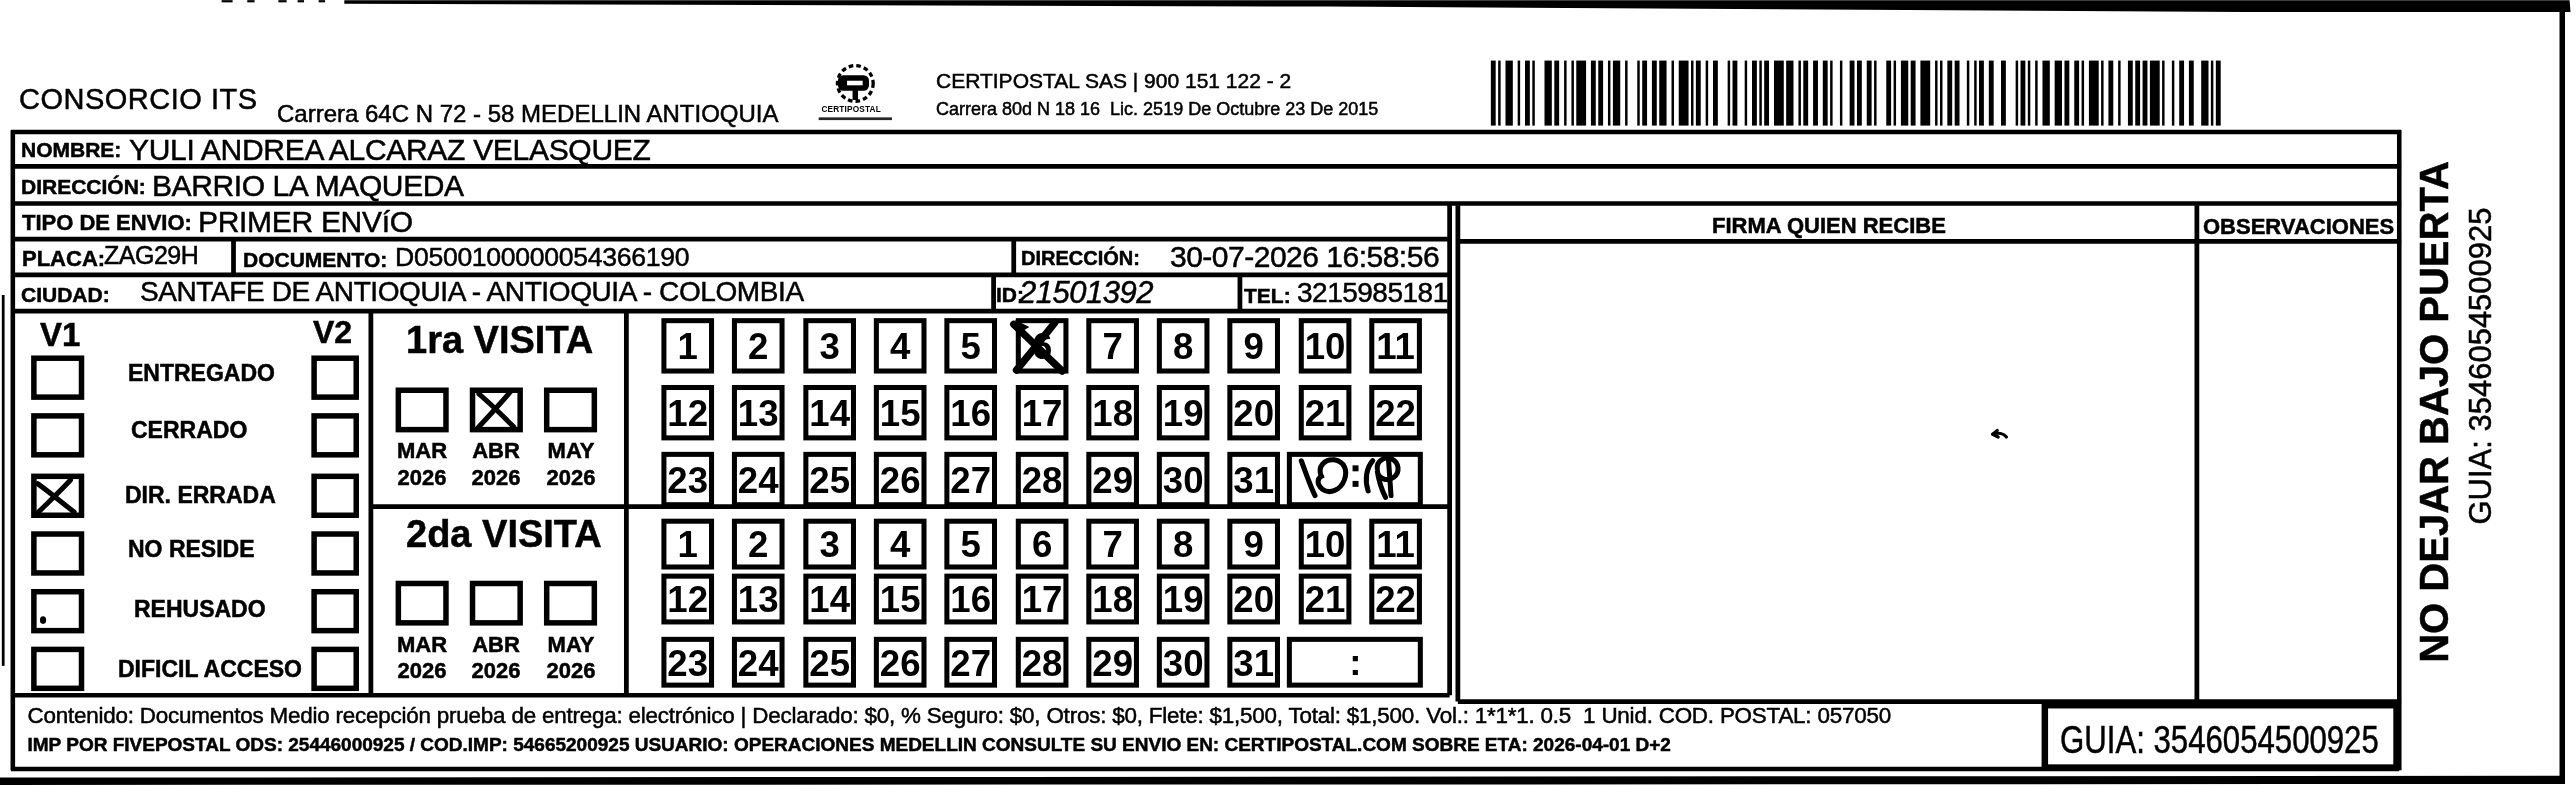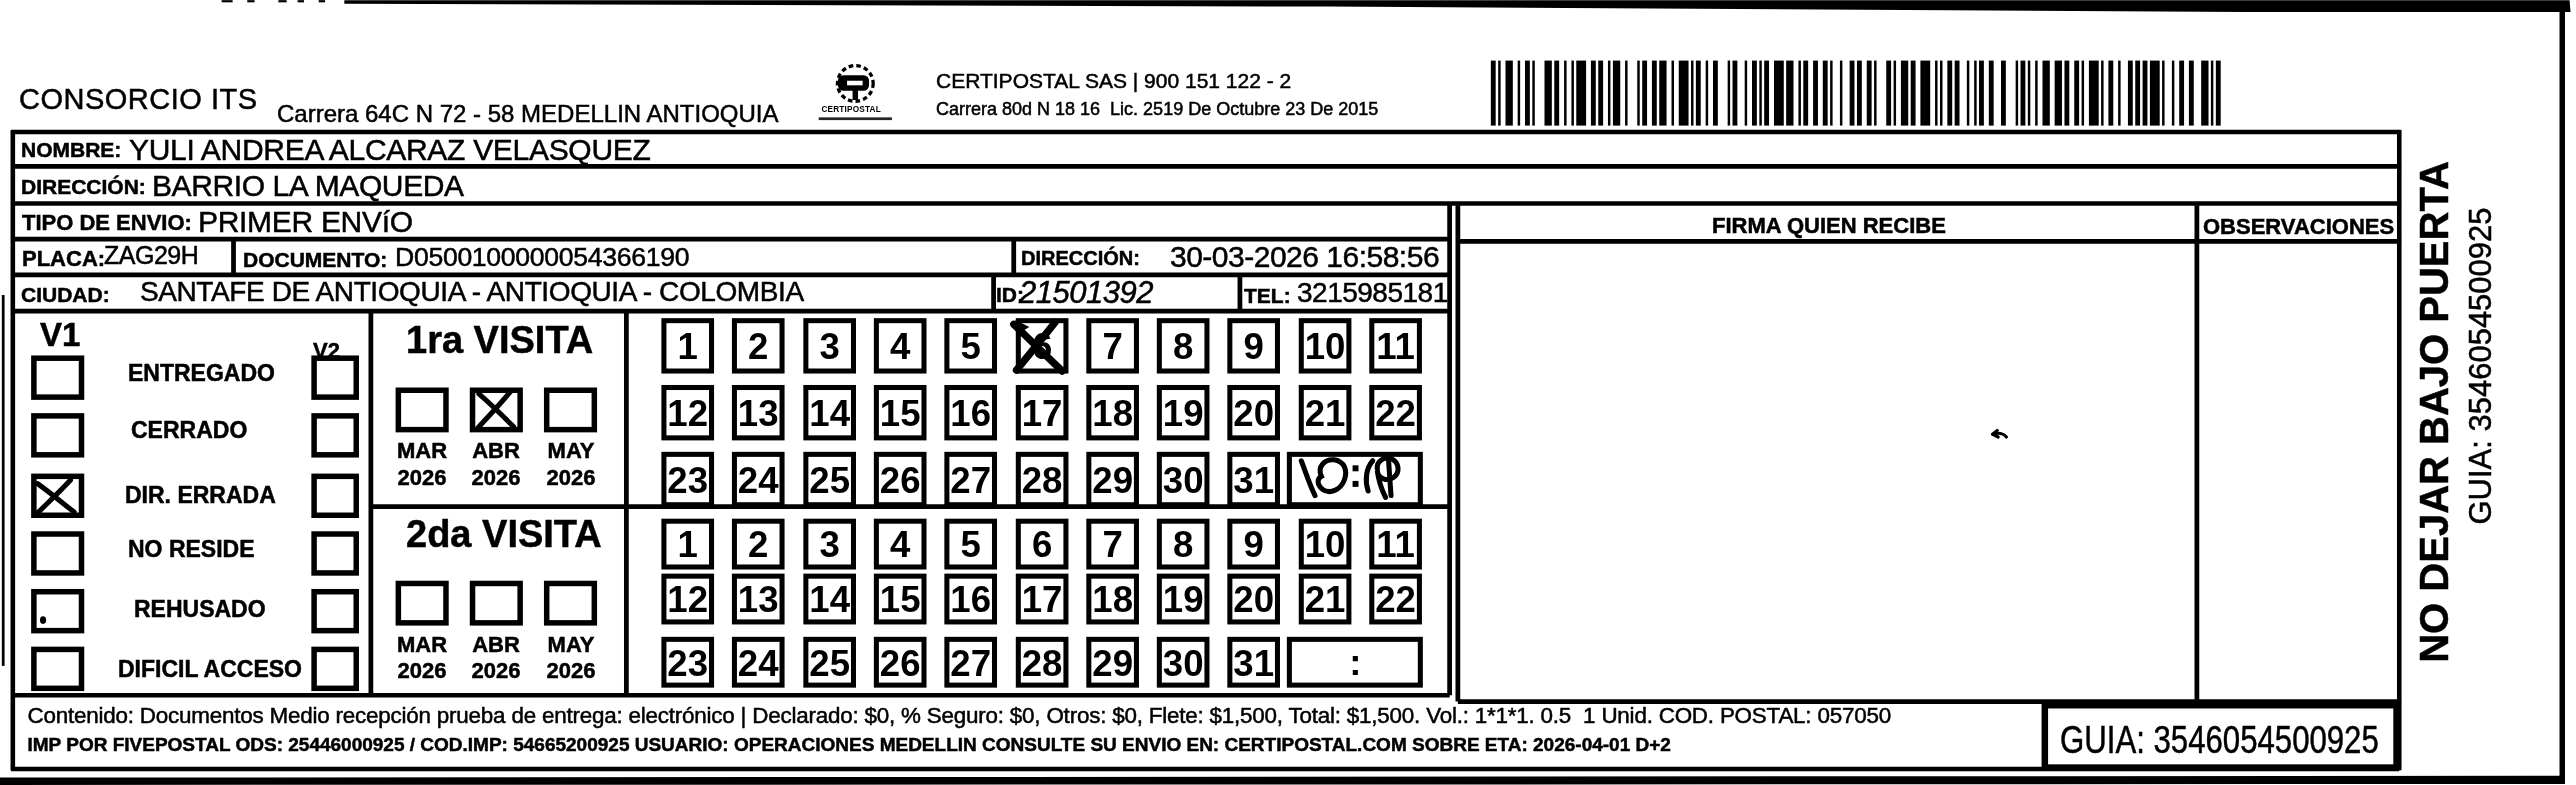--- a/index.html
+++ b/index.html
@@ -679,41 +679,41 @@
 <div class="t b" style="left:22px;top:248px;font-size:22px;">PLACA:</div>
 
 <div class="t" style="left:104px;top:243px;font-size:25px;letter-spacing:-0.5px;">ZAG29H</div>
 
 <div class="t b" style="left:243px;top:249px;font-size:21px;">DOCUMENTO:</div>
 
 <div class="t" style="left:395px;top:244px;font-size:26.6px;letter-spacing:-0.3px;">D0500100000054366190</div>
 
 <div class="t b" style="left:1021px;top:248px;font-size:20px;">DIRECCIÓN:</div>
 
-<div class="t" style="left:1170px;top:242px;font-size:30px;letter-spacing:-0.5px;">30-03-2026 16:58:56</div>
+<div class="t" style="left:1170px;top:242px;font-size:30px;letter-spacing:-0.5px;">30-07-2026 16:58:56</div>
 
 <div class="t b" style="left:21px;top:284px;font-size:21px;">CIUDAD:</div>
 
 <div class="t" style="left:140px;top:278px;font-size:28px;letter-spacing:-0.4px;">SANTAFE DE ANTIOQUIA - ANTIOQUIA - COLOMBIA</div>
 
 <div class="t b" style="left:996px;top:284px;font-size:21px;">ID:</div>
 
 <div class="t" style="left:1019px;top:277px;font-size:31px;letter-spacing:-0.5px;font-style:italic;">21501392</div>
 
 <div class="t b" style="left:1244px;top:285px;font-size:21px;">TEL:</div>
 
 <div class="t" style="left:1297px;top:279px;font-size:28px;letter-spacing:-0.5px;">3215985181</div>
 
 <div class="t b" style="left:1712px;top:215px;font-size:22px;">FIRMA QUIEN RECIBE</div>
 
 <div class="t b" style="left:2203px;top:216px;font-size:22px;">OBSERVACIONES</div>
 
 <div class="t b" style="left:40px;top:318px;font-size:33px;">V1</div>
 
-<div class="t b" style="left:313px;top:316px;font-size:22px;margin-top:24px;">V2</div>
+<div class="t b" style="left:313px;top:316px;font-size:32px;">V2</div>
 
 <div class="t b" style="left:128px;top:362px;font-size:23px;">ENTREGADO</div>
 
 <div class="t b" style="left:131px;top:419px;font-size:23px;">CERRADO</div>
 
 <div class="t b" style="left:125px;top:484px;font-size:23px;">DIR. ERRADA</div>
 
 <div class="t b" style="left:128px;top:538px;font-size:23px;">NO RESIDE</div>
 
 <div class="t b" style="left:134px;top:598px;font-size:23px;">REHUSADO</div>

